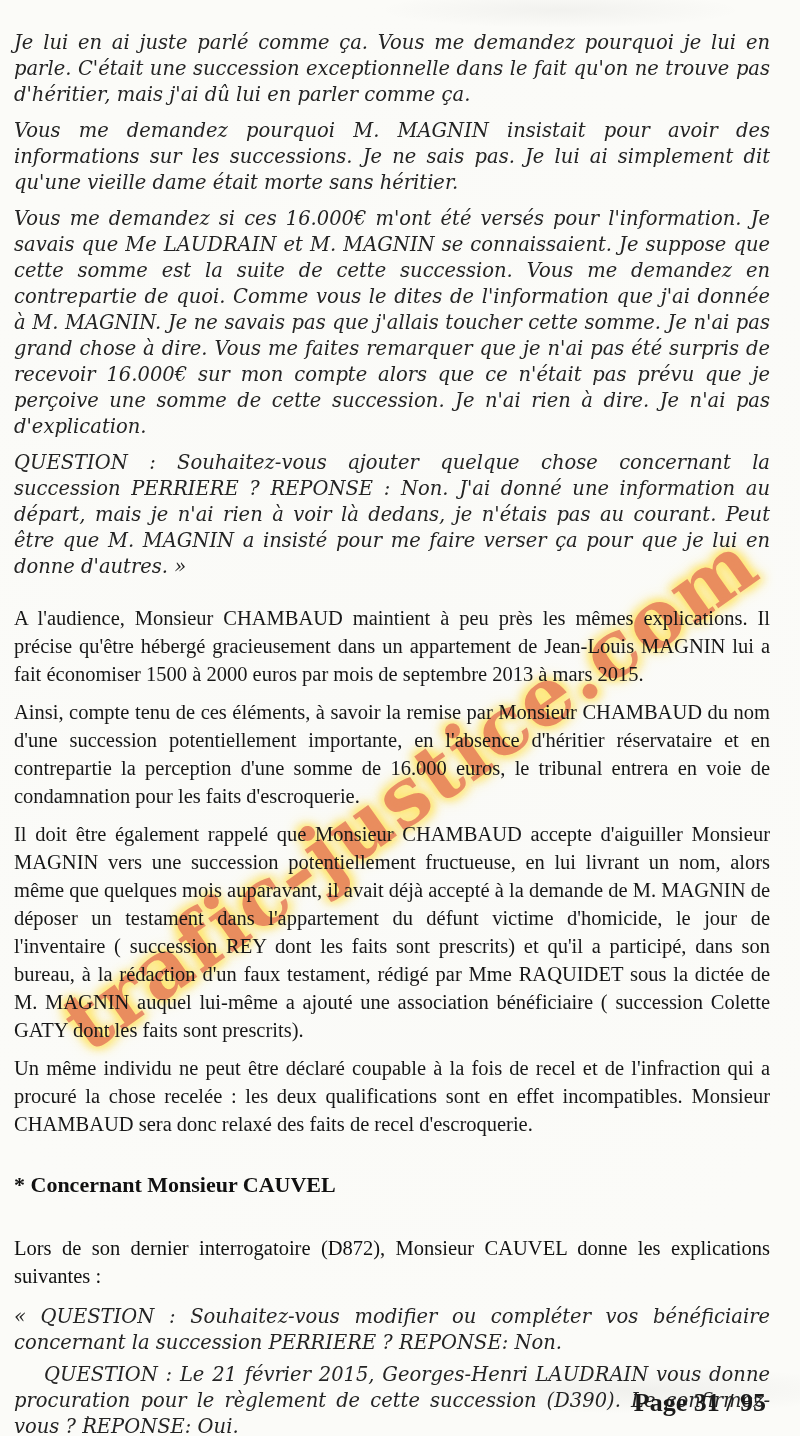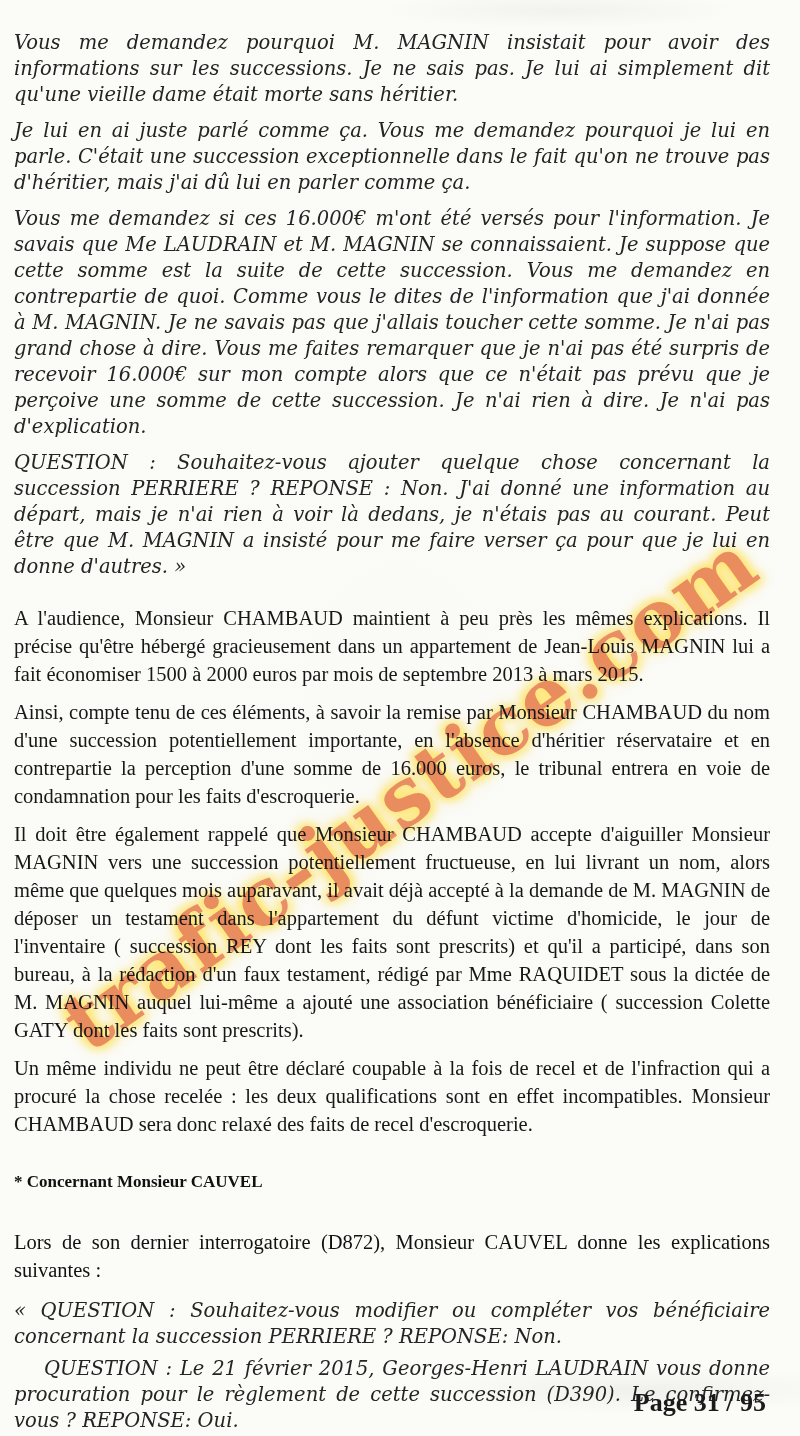--- a/index.html
+++ b/index.html
@@ -63,21 +63,21 @@
     line-height: 28px;
     text-align: justify;
     color: #171717;
     margin-bottom: 10px;
   }
 
   .first-finding { margin-top: 24px; }
 
   .heading {
     font-family: "Liberation Serif", serif;
-    font-size: 17px;
+    font-size: 22px;
     font-weight: bold;
     color: #111;
     margin-top: 34px;
   }
 
   .intro-bold {
     font-family: "Liberation Serif", serif;
     font-size: 20.5px;
     line-height: 28px;
     font-weight: normal;
@@ -113,23 +113,23 @@
 </style>
 </head>
 <body>
 
 <div class="page">
 
   <div class="watermark">trafic-justice.com</div>
 
   <div class="content">
 
+    <p class="quote">Je lui en ai juste parlé comme ça. Vous me demandez pourquoi je lui en parle. C'était une succession exceptionnelle dans le fait qu'on ne trouve pas d'héritier, mais j'ai dû lui en parler comme ça.</p>
+
     <p class="quote">Vous me demandez pourquoi M. MAGNIN insistait pour avoir des informations sur les successions. Je ne sais pas. Je lui ai simplement dit qu'une vieille dame était morte sans héritier.</p>
-
-    <p class="quote">Je lui en ai juste parlé comme ça. Vous me demandez pourquoi je lui en parle. C'était une succession exceptionnelle dans le fait qu'on ne trouve pas d'héritier, mais j'ai dû lui en parler comme ça.</p>
 
     <p class="quote">Vous me demandez si ces 16.000€ m'ont été versés pour l'information. Je savais que Me LAUDRAIN et M. MAGNIN se connaissaient. Je suppose que cette somme est la suite de cette succession. Vous me demandez en contrepartie de quoi. Comme vous le dites de l'information que j'ai donnée à M. MAGNIN. Je ne savais pas que j'allais toucher cette somme. Je n'ai pas grand chose à dire. Vous me faites remarquer que je n'ai pas été surpris de recevoir 16.000€ sur mon compte alors que ce n'était pas prévu que je perçoive une somme de cette succession. Je n'ai rien à dire. Je n'ai pas d'explication.</p>
 
     <p class="quote">QUESTION : Souhaitez-vous ajouter quelque chose concernant la succession PERRIERE ? REPONSE : Non. J'ai donné une information au départ, mais je n'ai rien à voir là dedans, je n'étais pas au courant. Peut être que M. MAGNIN a insisté pour me faire verser ça pour que je lui en donne d'autres. »</p>
 
     <p class="narrative first-finding">A l'audience, Monsieur CHAMBAUD maintient à peu près les mêmes explications. Il précise qu'être hébergé gracieusement dans un appartement de Jean-Louis MAGNIN lui a fait économiser 1500 à 2000 euros par mois de septembre 2013 à mars 2015.</p>
 
     <p class="narrative">Ainsi, compte tenu de ces éléments, à savoir la remise par Monsieur CHAMBAUD du nom d'une succession potentiellement importante, en l'absence d'héritier réservataire et en contrepartie la perception d'une somme de 16.000 euros, le tribunal entrera en voie de condamnation pour les faits d'escroquerie.</p>
 
     <p class="narrative">Il doit être également rappelé que Monsieur CHAMBAUD accepte d'aiguiller Monsieur MAGNIN vers une succession potentiellement fructueuse, en lui livrant un nom, alors même que quelques mois auparavant, il avait déjà accepté à la demande de M. MAGNIN de déposer un testament dans l'appartement du défunt victime d'homicide, le jour de l'inventaire ( succession REY dont les faits sont prescrits) et qu'il a participé, dans son bureau, à la rédaction d'un faux testament, rédigé par Mme RAQUIDET sous la dictée de M. MAGNIN auquel lui-même a ajouté une association bénéficiaire ( succession Colette GATY dont les faits sont prescrits).</p>

